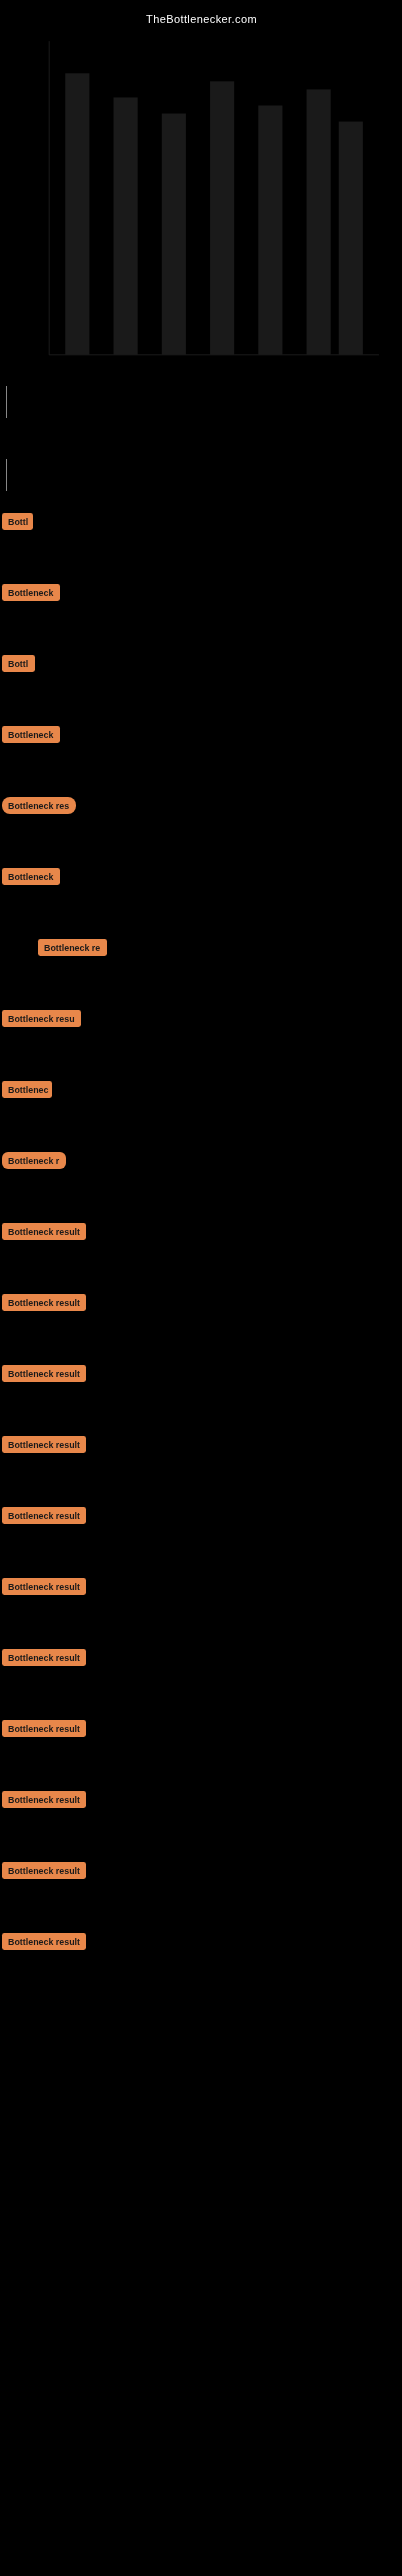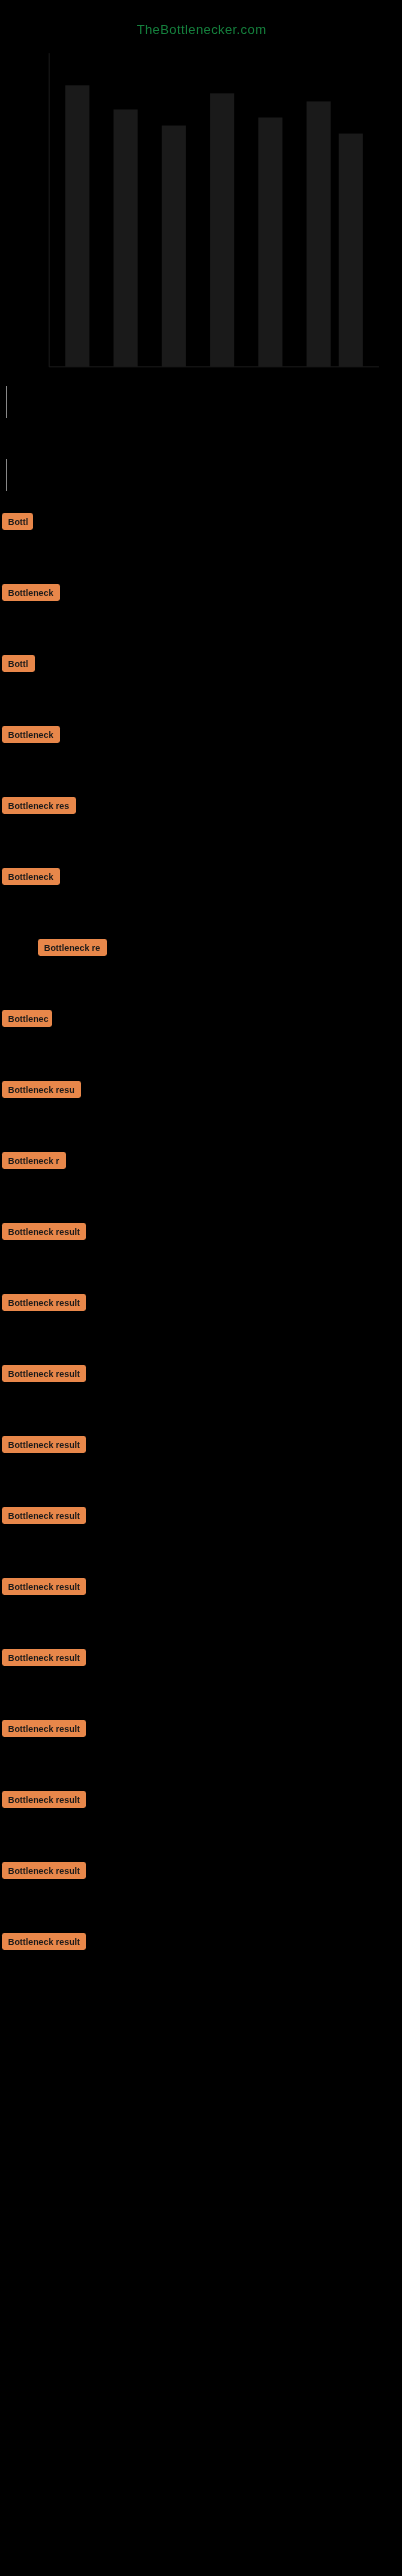--- a/index.html
+++ b/index.html
@@ -11,24 +11,24 @@
     body {
       background-color: #000000;
       width: 403px;
       min-height: 2576px;
       font-family: Arial, sans-serif;
       position: relative;
       overflow-x: hidden;
     }
 
     .site-title {
-      color: #15803d;
-      font-size: 13px;
+      color: #ffffff;
+      font-size: 11px;
       text-align: center;
-      padding-top: 22px;
+      padding-top: 13px;
       letter-spacing: 0.4px;
     }
 
     .chart-area {
       width: 370px;
       height: 338px;
       margin: 8px auto 0;
       background-color: #000000;
       position: relative;
     }
@@ -142,36 +142,36 @@
     <div class="result-row row-2">
       <span class="result-badge" style="max-width: 58px; overflow: hidden;">Bottleneck</span>
     </div>
     <div class="result-row row-3">
       <span class="result-badge" style="max-width: 34px; overflow: hidden;">Bottl</span>
     </div>
     <div class="result-row row-4">
       <span class="result-badge" style="max-width: 58px; overflow: hidden;">Bottleneck</span>
     </div>
     <div class="result-row row-5">
-      <span class="result-badge" style="max-width: 81px; overflow: hidden;">Bottleneck res</span>
+      <span class="result-badge" style="max-width: 81px; overflow: hidden; border-radius: 8px;">Bottleneck res</span>
     </div>
     <div class="result-row row-6">
       <span class="result-badge" style="max-width: 58px; overflow: hidden;">Bottleneck</span>
     </div>
     <div class="result-row row-7">
       <span class="result-badge" style="max-width: 71px; overflow: hidden;">Bottleneck re</span>
     </div>
+    <div class="result-row row-9">
+      <span class="result-badge" style="max-width: 85px; overflow: hidden;">Bottleneck resu</span>
+    </div>
     <div class="result-row row-8">
       <span class="result-badge" style="max-width: 50px; overflow: hidden;">Bottlenec</span>
     </div>
-    <div class="result-row row-9">
-      <span class="result-badge" style="max-width: 85px; overflow: hidden;">Bottleneck resu</span>
-    </div>
     <div class="result-row row-10">
-      <span class="result-badge" style="max-width: 66px; overflow: hidden;">Bottleneck r</span>
+      <span class="result-badge" style="max-width: 66px; overflow: hidden; border-radius: 6px;">Bottleneck r</span>
     </div>
     <div class="result-row row-11">
       <span class="result-badge" style="max-width: 95px; overflow: hidden;">Bottleneck result</span>
     </div>
     <div class="result-row row-12">
       <span class="result-badge" style="max-width: 95px; overflow: hidden;">Bottleneck result</span>
     </div>
     <div class="result-row row-13">
       <span class="result-badge" style="max-width: 95px; overflow: hidden;">Bottleneck result</span>
     </div>

